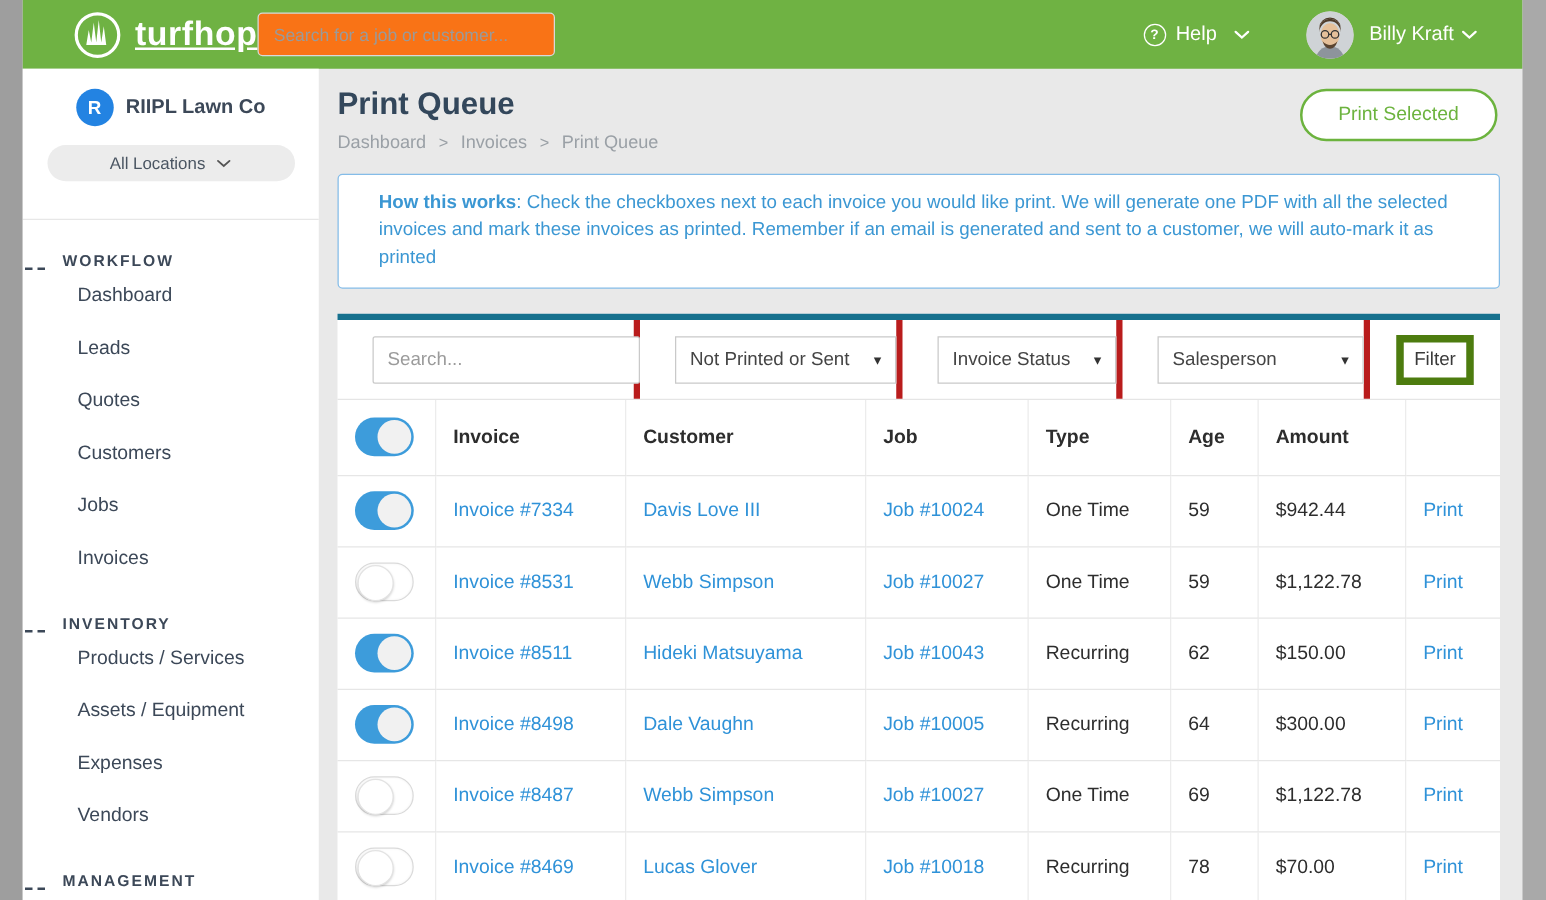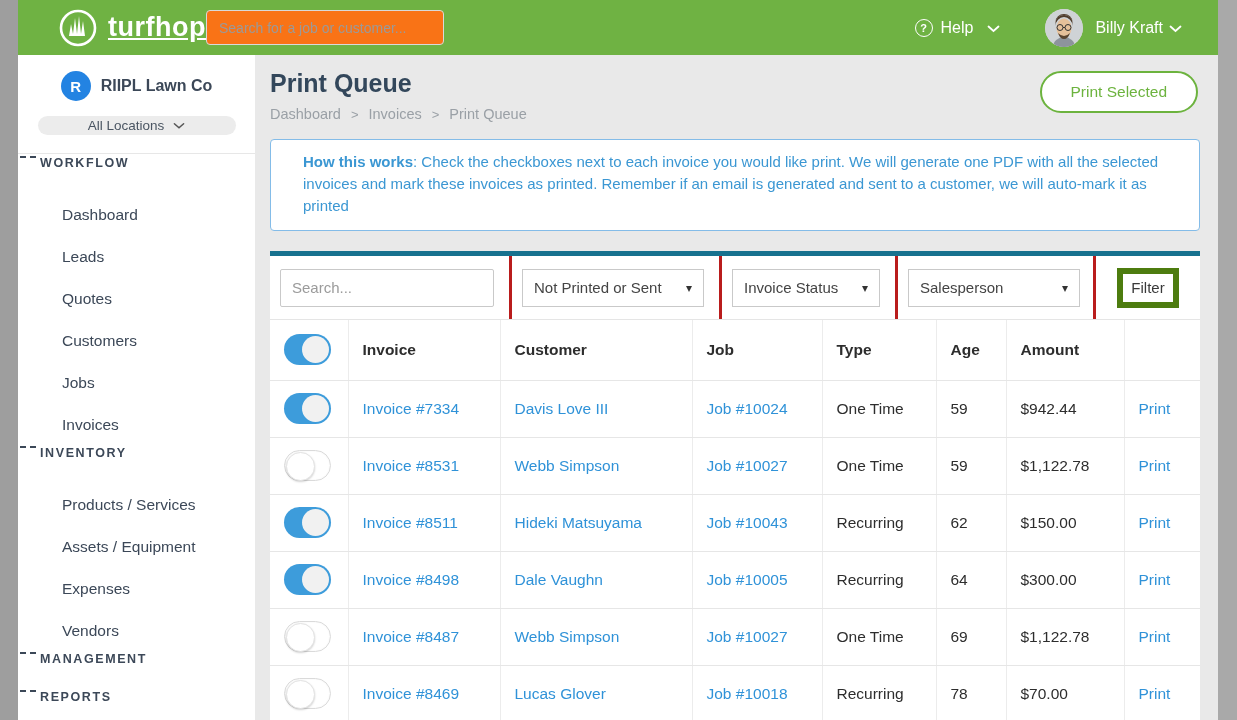--- a/index.html
+++ b/index.html
@@ -27,25 +27,25 @@
   .avatar { width:38px; height:38px; border-radius:50%; overflow:hidden; margin:0 12px 0 45px; background:#d8d8d8; flex:none; }
   .user-name { color:#fff; font-size:16px; }
 
   
   .sidebar { position:absolute; left:0; top:55px; width:237px; height:665px; background:#fff; }
   .company-block { padding:16px 0 18px; border-bottom:1px solid #e7e7e7; }
   .company-row { display:flex; align-items:center; justify-content:center; gap:10px; }
   .company-avatar { width:30px; height:30px; border-radius:50%; background:#2383e2; color:#fff; font-size:15px;
                     font-weight:bold; display:flex; align-items:center; justify-content:center; }
   .company-name { color:#3c4858; font-size:16px; font-weight:600; }
-  .location-pill { margin:15px auto 0; width:198px; height:19px; background:#ececec; border-radius:15px;
+  .location-pill { margin:15px auto 12px; width:198px; height:29px; background:#ececec; border-radius:15px;
                    display:flex; align-items:center; justify-content:center; gap:9px; color:#4a5562;
                    font-size:13.5px; cursor:pointer; }
   .nav { padding-top:2px; }
-  .nav-section { height:38px; display:flex; align-items:flex-start; padding-left:2px; gap:4px;
+  .nav-section { height:38px; display:flex; align-items:flex-end; padding-left:2px; gap:14px;
                  color:#3c4858; font-size:12.5px; font-weight:bold; letter-spacing:1.6px; }
   .dash { width:16px; border-top:2px dashed #3c4858; display:inline-block; }
   .nav-item { height:42px; line-height:42px; padding-left:44px; color:#3c4858; font-size:15.5px; cursor:pointer; }
 
   
   .main { position:absolute; left:237px; top:55px; width:963px; height:665px; padding:14px 18px 0 15px; }
   .page-head { position:relative; }
   .page-title { color:#33475b; font-size:25px; font-weight:bold; }
   .breadcrumb { margin-top:8px; font-size:14.5px; color:#9aa0a6; }
   .crumb { color:#9aa0a6; cursor:pointer; }
@@ -54,21 +54,21 @@
                         border:2px solid #6cb33e; border-radius:21px; color:#6cb33e; font-size:15.5px;
                         font-family:inherit; cursor:pointer; }
 
   .info-box { margin-top:17px; background:#fff; border:1px solid #84bce8; border-radius:4px;
               padding:11px 32px 13px; color:#3b97d3; font-size:15px; line-height:22px; }
   .info-box b { font-weight:bold; }
 
   .panel { margin-top:20px; background:#fff; border-top:5px solid #17718e; }
 
   .filterbar { display:flex; align-items:stretch; height:64px; border-bottom:1px solid #e5e5e5; }
-  .fcell { display:flex; align-items:center; border-right:3px solid #b91c1c; padding-left:10px; }
+  .fcell { display:flex; align-items:center; border-right:5px solid #b91c1c; padding-left:28px; }
   .fcell:last-child { border-right:none; }
   .fc-search { width:242px; }
   .filter-search { width:214px; height:38px; border:1px solid #c9c9c9; border-radius:2px; padding:0 11px;
                    font-size:15px; color:#333; outline:none; font-family:inherit; }
   .filter-search::placeholder { color:#9b9b9b; }
   .fc-2 { width:210px; } .fc-3 { width:176px; } .fc-4 { width:198px; }
   .fake-select { height:38px; border:1px solid #c9c9c9; background:#fff; display:flex; align-items:center;
                  justify-content:space-between; padding:0 11px; font-size:15px; color:#444; cursor:pointer; }
   .fake-select::after { content:"\25BE"; font-size:12px; color:#333; margin-left:14px; }
   .sel-2 { width:182px; } .sel-3 { width:148px; } .sel-4 { width:172px; }

